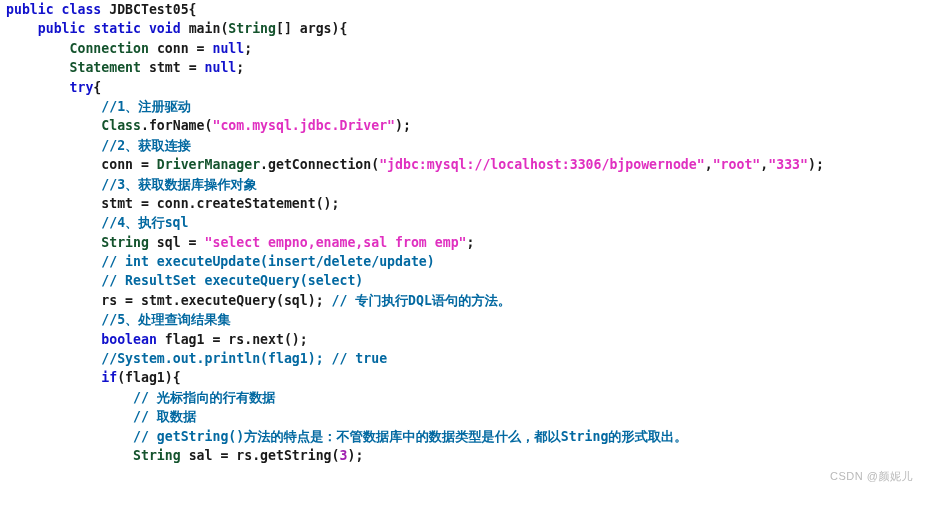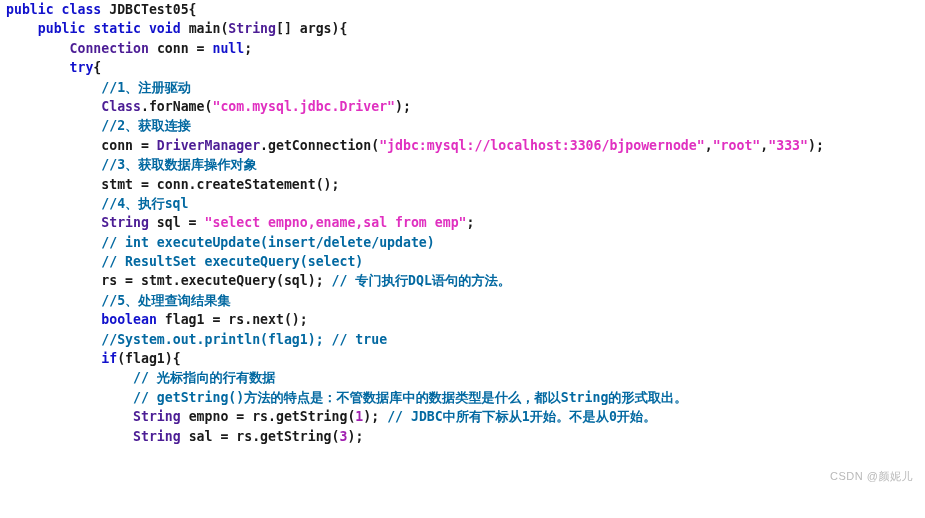--- a/index.html
+++ b/index.html
@@ -26,21 +26,21 @@
     line-height: 19.4px;
     white-space: pre;
     font-size: 13.2px;
     font-weight: bold;
     letter-spacing: 0px;
     color: #1a1a1a;
     padding-left: 6px;
   }
   .code-line span { white-space: pre; }
   .tok-kw      { color: #1111cc; }
-  .tok-type    { color: #4c1d95; }
+  .tok-type    { color: #14532d; }
   .tok-plain   { color: #1a1a1a; }
   .tok-str     { color: #e030c0; }
   .tok-cmt     { color: #0369a1; }
   .tok-num     { color: #a020b0; }
 
   #watermark {
     position: absolute;
     right: 12px;
     bottom: 6px;
     font-family: "Liberation Sans", sans-serif;
@@ -52,35 +52,36 @@
   }
 </style>
 </head>
 <body>
 
 <div id="code-block">
   <div id="code-lines">
       <div class="code-line"><span></span><span class="tok-kw">public class </span><span class="tok-plain">JDBCTest05{</span></div>
       <div class="code-line"><span>    </span><span class="tok-kw">public static void </span><span class="tok-plain">main(</span><span class="tok-type">String</span><span class="tok-plain">[] args){</span></div>
       <div class="code-line"><span>        </span><span class="tok-type">Connection</span><span class="tok-plain"> conn = </span><span class="tok-kw">null</span><span class="tok-plain">;</span></div>
+      <div class="code-line"><span>        </span><span class="tok-type">Statement</span><span class="tok-plain"> stmt = </span><span class="tok-kw">null</span><span class="tok-plain">;</span></div>
       <div class="code-line"><span>        </span><span class="tok-kw">try</span><span class="tok-plain">{</span></div>
       <div class="code-line"><span>            </span><span class="tok-cmt">//1、注册驱动</span></div>
       <div class="code-line"><span>            </span><span class="tok-type">Class</span><span class="tok-plain">.forName(</span><span class="tok-str">"com.mysql.jdbc.Driver"</span><span class="tok-plain">);</span></div>
       <div class="code-line"><span>            </span><span class="tok-cmt">//2、获取连接</span></div>
       <div class="code-line"><span>            </span><span class="tok-plain">conn = </span><span class="tok-type">DriverManager</span><span class="tok-plain">.getConnection(</span><span class="tok-str">"jdbc:mysql://localhost:3306/bjpowernode"</span><span class="tok-plain">,</span><span class="tok-str">"root"</span><span class="tok-plain">,</span><span class="tok-str">"333"</span><span class="tok-plain">);</span></div>
       <div class="code-line"><span>            </span><span class="tok-cmt">//3、获取数据库操作对象</span></div>
       <div class="code-line"><span>            </span><span class="tok-plain">stmt = conn.createStatement();</span></div>
       <div class="code-line"><span>            </span><span class="tok-cmt">//4、执行sql</span></div>
       <div class="code-line"><span>            </span><span class="tok-type">String</span><span class="tok-plain"> sql = </span><span class="tok-str">"select empno,ename,sal from emp"</span><span class="tok-plain">;</span></div>
       <div class="code-line"><span>            </span><span class="tok-cmt">// int executeUpdate(insert/delete/update)</span></div>
       <div class="code-line"><span>            </span><span class="tok-cmt">// ResultSet executeQuery(select)</span></div>
       <div class="code-line"><span>            </span><span class="tok-plain">rs = stmt.executeQuery(sql); </span><span class="tok-cmt">// 专门执行DQL语句的方法。</span></div>
       <div class="code-line"><span>            </span><span class="tok-cmt">//5、处理查询结果集</span></div>
       <div class="code-line"><span>            </span><span class="tok-kw">boolean</span><span class="tok-plain"> flag1 = rs.next();</span></div>
       <div class="code-line"><span>            </span><span class="tok-cmt">//System.out.println(flag1); // true</span></div>
       <div class="code-line"><span>            </span><span class="tok-kw">if</span><span class="tok-plain">(flag1){</span></div>
       <div class="code-line"><span>                </span><span class="tok-cmt">// 光标指向的行有数据</span></div>
+      <div class="code-line"><span>                </span><span class="tok-cmt">// 取数据</span></div>
       <div class="code-line"><span>                </span><span class="tok-cmt">// getString()方法的特点是：不管数据库中的数据类型是什么，都以String的形式取出。</span></div>
-      <div class="code-line"><span>                </span><span class="tok-type">String</span><span class="tok-plain"> empno = rs.getString(</span><span class="tok-num">1</span><span class="tok-plain">); </span><span class="tok-cmt">// JDBC中所有下标从1开始。不是从0开始。</span></div>
       <div class="code-line"><span>                </span><span class="tok-type">String</span><span class="tok-plain"> sal = rs.getString(</span><span class="tok-num">3</span><span class="tok-plain">);</span></div>
     </div>
   <div id="watermark">CSDN @颜妮儿</div>
 </div>
 
 </body></html>

